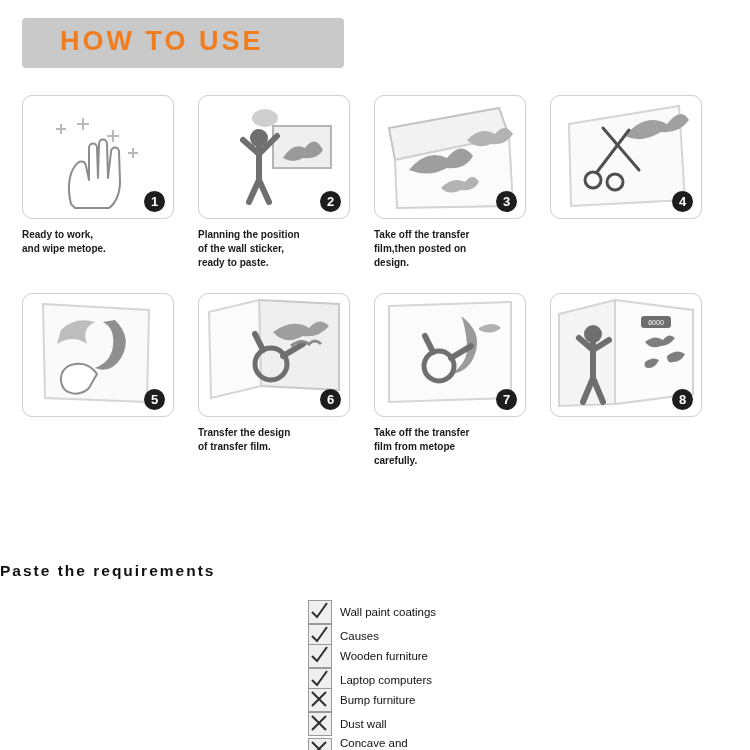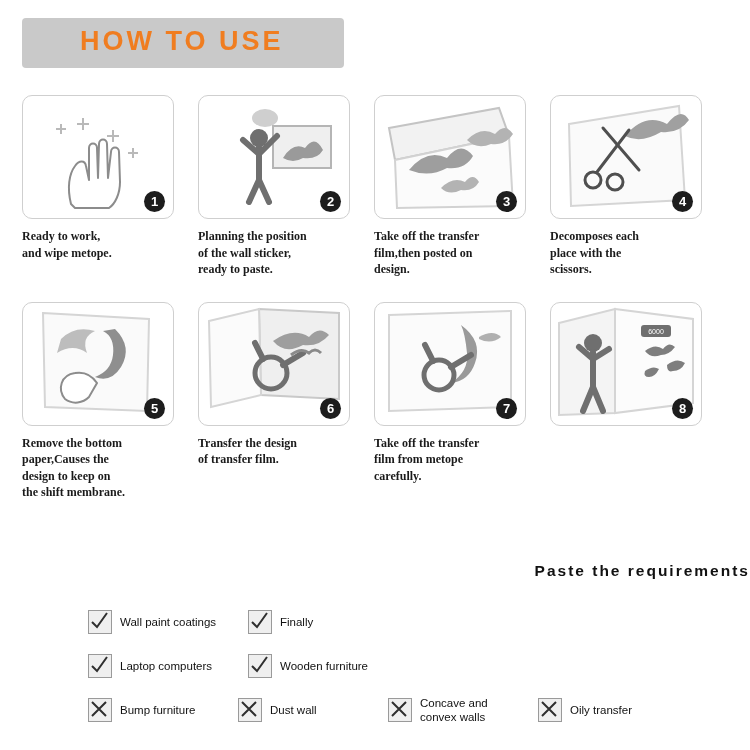--- a/index.html
+++ b/index.html
@@ -27,21 +27,20 @@
   }
   #header-title {
     position: absolute;
     left: 60px;
     top: 26px;
     font-size: 27px;
     letter-spacing: 3px;
     color: #f07d20;
     font-weight: bold;
     font-family: "Liberation Sans", sans-serif;
-    margin-left: 20px;
   }
 
   
   #steps {
     position: absolute;
     left: 22px;
     top: 95px;
     width: 706px;
   }
   .step-row {
@@ -71,52 +70,52 @@
     border-radius: 50%;
     background: #1d1d1d;
     color: #ffffff;
     font-size: 13px;
     line-height: 21px;
     text-align: center;
     font-weight: bold;
   }
   .step-caption {
     margin-top: 9px;
-    font-size: 12px;
+    font-size: 10px;
     font-weight: bold;
     color: #1a1a1a;
     line-height: 1.38;
     white-space: pre-line;
     width: 160px;
-    font-family: Liberation Serif, serif;
   }
   .row-gap { height: 24px; }
 
   
   #req-title {
     position: absolute;
     top: 562px;
     left: 0;
     width: 750px;
-    text-align: right;
+    text-align: left;
     font-size: 15.5px;
     letter-spacing: 2px;
     color: #111;
     font-weight: bold;
   }
   #req-grid {
     position: absolute;
     left: 88px;
     top: 600px;
     width: 600px;
   }
   .req-row {
     display: flex;
     height: 44px;
     align-items: center;
+    flex-direction: column;
   }
   .req-cell {
     display: flex;
     align-items: center;
     width: 160px;
   }
   .req-box {
     width: 22px;
     height: 22px;
     border: 1px solid #9a9a9a;
@@ -202,44 +201,37 @@
           <path d="M74 40 q20 -24 42 -12 q14 -18 22 -4 q-10 14 -28 12 q-20 12 -36 4 z" fill="#a0a0a0"></path>
           <g stroke="#4f4f4f" stroke-width="3" fill="none" stroke-linecap="round">
             <path d="M52 32 L88 74"></path>
             <path d="M78 34 L46 76"></path>
             <circle cx="42" cy="84" r="8"></circle>
             <circle cx="64" cy="86" r="8"></circle>
           </g>
         </svg>
         <div class="step-badge">4</div>
       </div>
-      <div class="step-caption">Decomposes each
-place with the
-scissors.</div>
     </div>
   </div>
 
   <div class="row-gap"></div>
 
   <div class="step-row">
 
     <div class="step">
       <div class="step-figure">
         <svg class="fig" width="150" height="122" viewBox="0 0 150 122">
           <path d="M20 10 L126 16 L124 108 L22 104 Z" fill="#fafafa" stroke="#d5d5d5" stroke-width="2"></path>
           <path d="M92 26 q18 18 6 38 q-10 16 -26 10 q16 -6 18 -22 q2 -18 -10 -24 z" fill="#8f8f8f"></path>
           <path d="M34 50 q16 -10 30 0 q-6 -16 8 -22 q-20 -6 -34 8 z" fill="#bdbdbd"></path>
           <path d="M42 96 C34 86 38 72 52 70 C64 68 70 74 74 80 L66 94 C60 100 50 102 42 96 Z" fill="#ffffff" stroke="#8c8c8c" stroke-width="2"></path>
         </svg>
         <div class="step-badge">5</div>
       </div>
-      <div class="step-caption">Remove the bottom
-paper,Causes the
-design to keep on
-the shift membrane.</div>
     </div>
 
     <div class="step">
       <div class="step-figure">
         <svg class="fig" width="150" height="122" viewBox="0 0 150 122">
           <path d="M60 6 L140 10 L140 96 L62 92 Z" fill="#efefef" stroke="#c9c9c9" stroke-width="2"></path>
           <path d="M10 18 L60 6 L62 92 L12 104 Z" fill="#fbfbfb" stroke="#d5d5d5" stroke-width="2"></path>
           <path d="M74 38 q20 -14 36 -4 q10 -12 20 -2 q-10 12 -26 10 q-18 10 -30 -4 z" fill="#9e9e9e"></path>
           <circle cx="72" cy="70" r="16" fill="none" stroke="#6f6f6f" stroke-width="5"></circle>
           <path d="M64 56 L56 40 M84 62 L104 50" stroke="#6f6f6f" stroke-width="6" fill="none" stroke-linecap="round"></path>
@@ -298,40 +290,40 @@
           </svg>
       </div>
       <div class="req-label">Wall paint coatings</div>
     </div>
     <div class="req-cell">
       <div class="req-box">
         <svg class="mark" width="20" height="20" viewBox="0 0 20 20">
             <path d="M3 11 L8 16 L18 2" fill="none" stroke="#2f2f2f" stroke-width="2"></path>
           </svg>
       </div>
-      <div class="req-label">Finally</div>
+      <div class="req-label">Causes</div>
     </div>
   </div>
 
   <div class="req-row">
     <div class="req-cell">
       <div class="req-box">
         <svg class="mark" width="20" height="20" viewBox="0 0 20 20">
             <path d="M3 11 L8 16 L18 2" fill="none" stroke="#2f2f2f" stroke-width="2"></path>
           </svg>
       </div>
+      <div class="req-label">Wooden furniture</div>
+    </div>
+    <div class="req-cell">
+      <div class="req-box">
+        <svg class="mark" width="20" height="20" viewBox="0 0 20 20">
+            <path d="M3 11 L8 16 L18 2" fill="none" stroke="#2f2f2f" stroke-width="2"></path>
+          </svg>
+      </div>
       <div class="req-label">Laptop computers</div>
-    </div>
-    <div class="req-cell">
-      <div class="req-box">
-        <svg class="mark" width="20" height="20" viewBox="0 0 20 20">
-            <path d="M3 11 L8 16 L18 2" fill="none" stroke="#2f2f2f" stroke-width="2"></path>
-          </svg>
-      </div>
-      <div class="req-label">Wooden furniture</div>
     </div>
   </div>
 
   <div class="req-row">
     <div class="req-cell">
       <div class="req-box">
         <svg class="mark" width="20" height="20" viewBox="0 0 20 20">
             <path d="M3 3 L17 17 M17 3 L3 17" fill="none" stroke="#2f2f2f" stroke-width="2"></path>
           </svg>
       </div>

